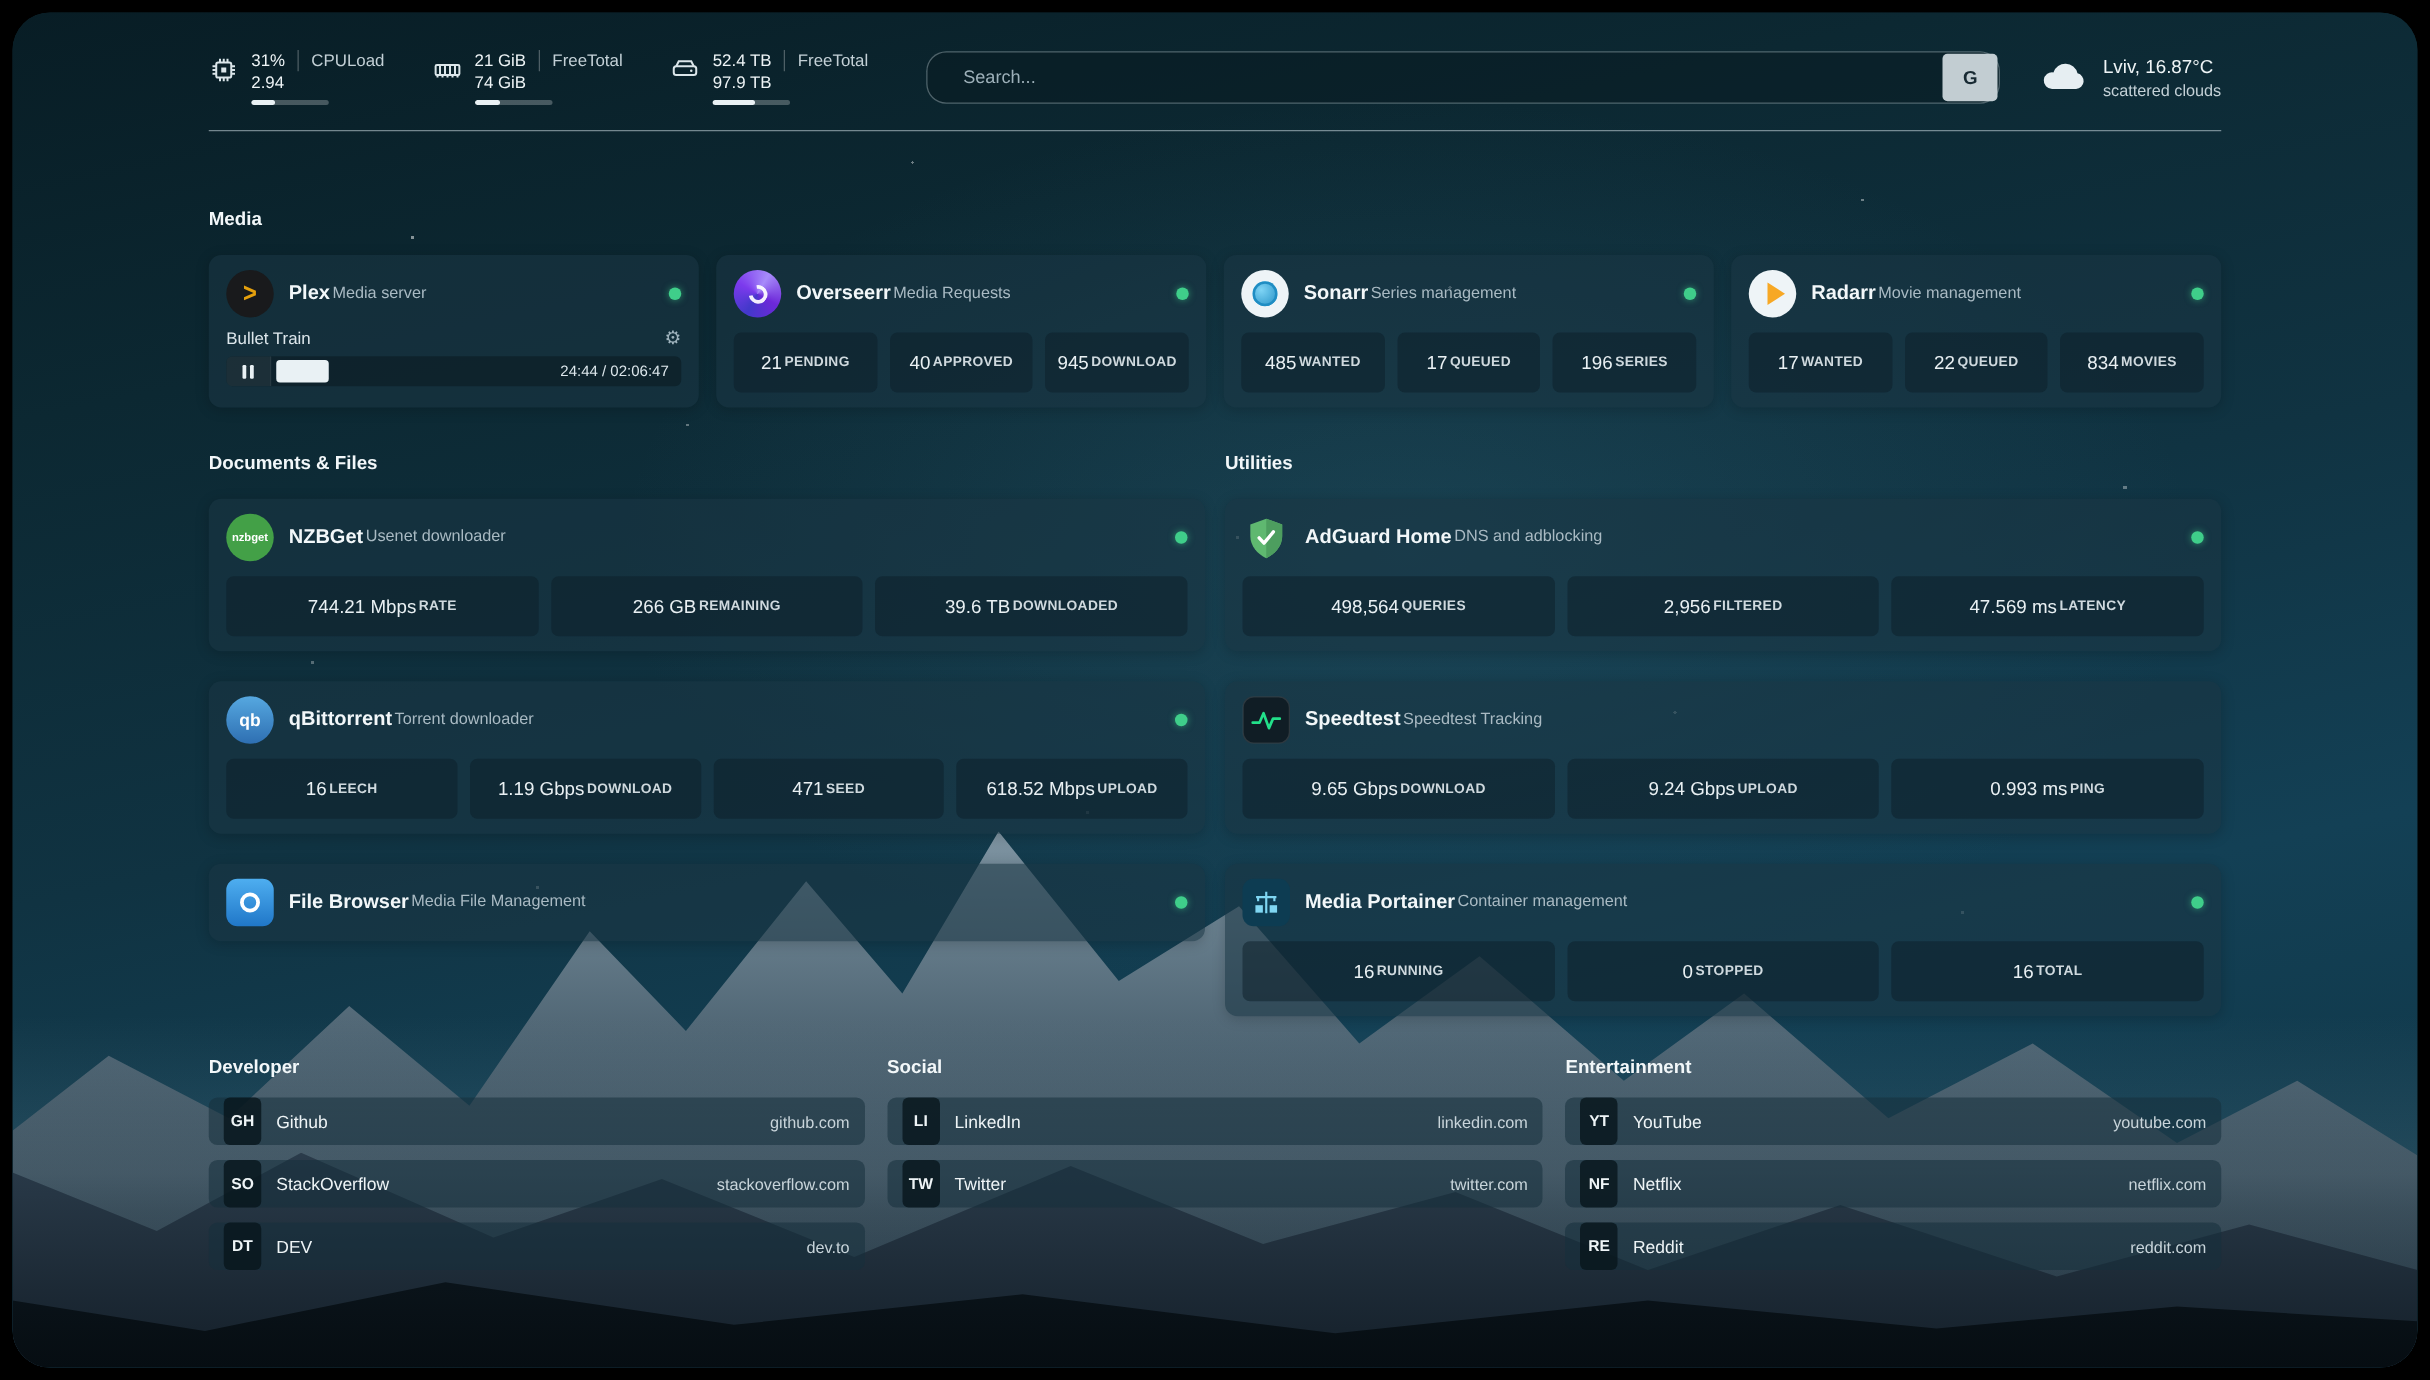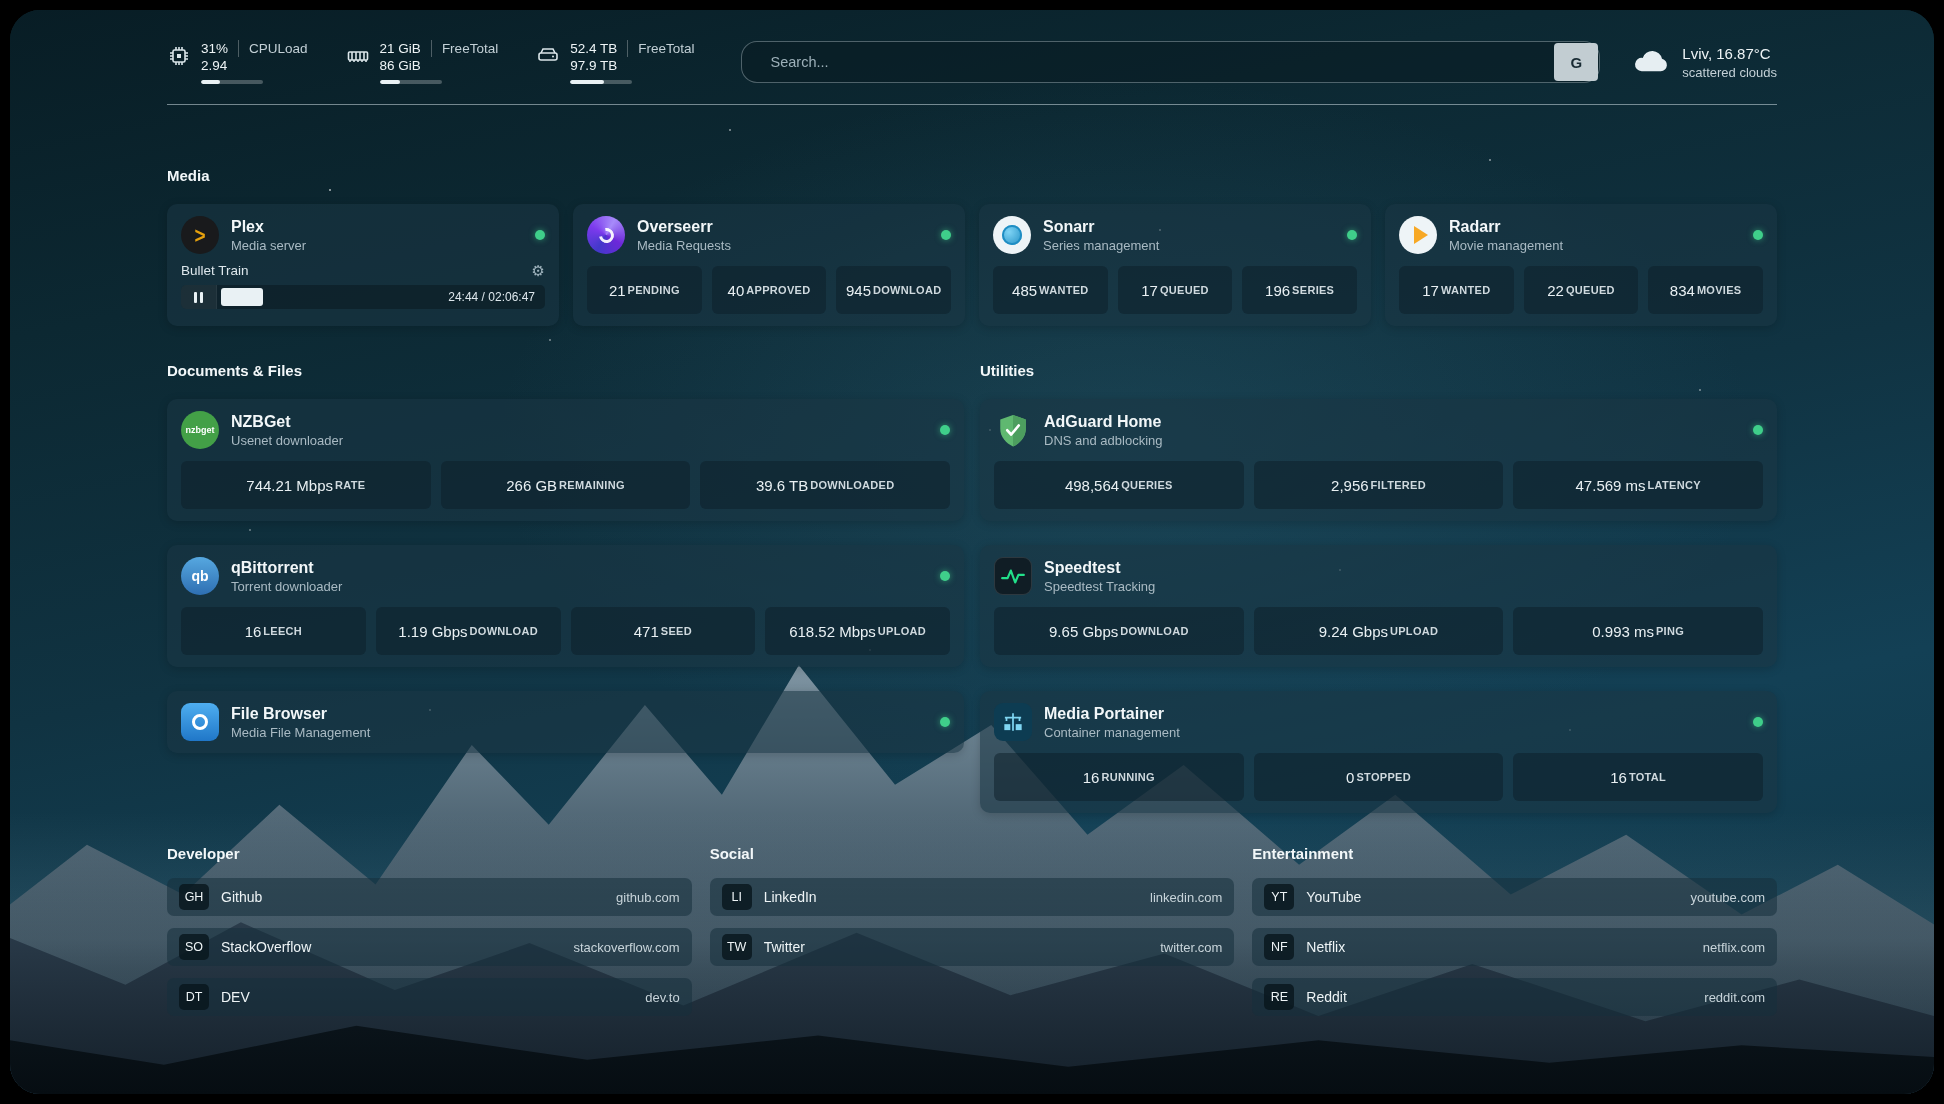--- a/index.html
+++ b/index.html
@@ -66,21 +66,21 @@
   .grid-4{display:grid;grid-template-columns:repeat(4,1fr);gap:14px;margin-top:20px}
   .two-col{display:grid;grid-template-columns:1fr 1fr;gap:16px;margin-top:36px}
   .col-cards{display:flex;flex-direction:column;gap:24px;margin-top:20px}
   .bottom-grid{display:grid;grid-template-columns:1fr 1fr 1fr;gap:18px;margin-top:32px}
   .bm-rows{display:flex;flex-direction:column;gap:12px;margin-top:16px}
 
   
   .card{background:rgba(25,54,67,.58);border-radius:10px;padding:12px 14px;box-shadow:0 2px 10px rgba(0,0,0,.18);cursor:pointer}
   .app-header{display:flex;align-items:center;gap:12px}
   .app-icon{width:38px;height:38px;border-radius:50%;display:flex;align-items:center;justify-content:center;flex:0 0 38px;overflow:hidden}
-  .app-titles{display:flex;flex-direction:column;gap:2px}
+  .app-titles{display:flex;flex-direction:row;gap:2px}
   .app-name{font-size:16px;font-weight:600;color:#f2f7f9}
   .app-desc{font-size:13px;color:#a9bac3}
   .status-dot{width:10px;height:10px;border-radius:50%;background:#3fce8a;margin-left:auto;box-shadow:0 0 6px rgba(63,206,138,.6);flex:0 0 10px}
   .stats{display:flex;gap:10px;margin-top:12px}
   .stat{flex:1;background:rgba(12,30,39,.5);border-radius:6px;min-height:48px;display:flex;flex-direction:row;align-items:center;justify-content:center;gap:2px;padding:5px 4px;text-align:center}
   .stat-value{font-size:15px;color:#e9f0f3}
   .stat-label{font-size:11px;font-weight:700;color:#cfd9de;letter-spacing:.3px}
 
   
   .player-top{display:flex;align-items:center;margin-top:9px}
@@ -107,21 +107,21 @@
   .icon-qbit{background:linear-gradient(180deg,#56a8e0,#2e6fb2)}
   .icon-qbit .glyph-text{color:#fff;font-size:14px;font-weight:700}
   .icon-fb{border-radius:9px;background:linear-gradient(180deg,#4eaef0,#2077c8)}
   .icon-fb .ring{width:16px;height:16px;border:3.5px solid #fff;border-radius:50%}
   .icon-adguard{background:transparent}
   .icon-speedtest{border-radius:9px;background:#101d25;border:1px solid rgba(255,255,255,.12)}
   .icon-portainer{border-radius:9px;background:#0d3c52}
 
   
   .bm-row{display:flex;align-items:center;gap:12px;height:38px;background:rgba(22,48,60,.55);border-radius:7px;padding:0 12px;cursor:pointer}
-  .bm-abbr{min-width:30px;height:26px;display:flex;align-items:center;justify-content:center;background:rgba(8,21,27,.8);border-radius:5px;color:#eef4f6;font-size:12.5px;font-weight:400;padding:0 5px}
+  .bm-abbr{min-width:30px;height:38px;display:flex;align-items:center;justify-content:center;background:rgba(8,21,27,.8);border-radius:5px;color:#eef4f6;font-size:12.5px;font-weight:700;padding:0 5px}
   .bm-name{font-size:14px;color:#eef4f6}
   .bm-url{margin-left:auto;font-size:13px;color:#c8d4da}
 </style>
 </head>
 <body>
 
 <div class="frame">
   <div class="bg-sky"></div>
   <div class="stars"></div>
   <div class="mtn mtn-far"></div>
@@ -159,21 +159,21 @@
 
         <div class="sys-widget">
           <svg class="sys-icon" viewBox="0 0 24 24" fill="none" stroke="currentColor" stroke-width="1.6">
             <rect x="2.5" y="8" width="19" height="8" rx="1"></rect>
             <path d="M6 8v8M10 8v8M14 8v8M18 8v8M4 16v2M8 16v2M12 16v2M16 16v2M20 16v2"></path>
           </svg>
           <div>
             <div class="sys-cols">
               <div class="sys-nums">
                 <span>21 GiB</span>
-                <span>86 GiB</span>
+                <span>74 GiB</span>
               </div>
               <div class="sys-labels">
                 <span>Free</span>
                 <span>Total</span>
               </div>
             </div>
             <div class="sys-bar">
                 <i style="width: 33%;"></i>
               </div>
           </div>

